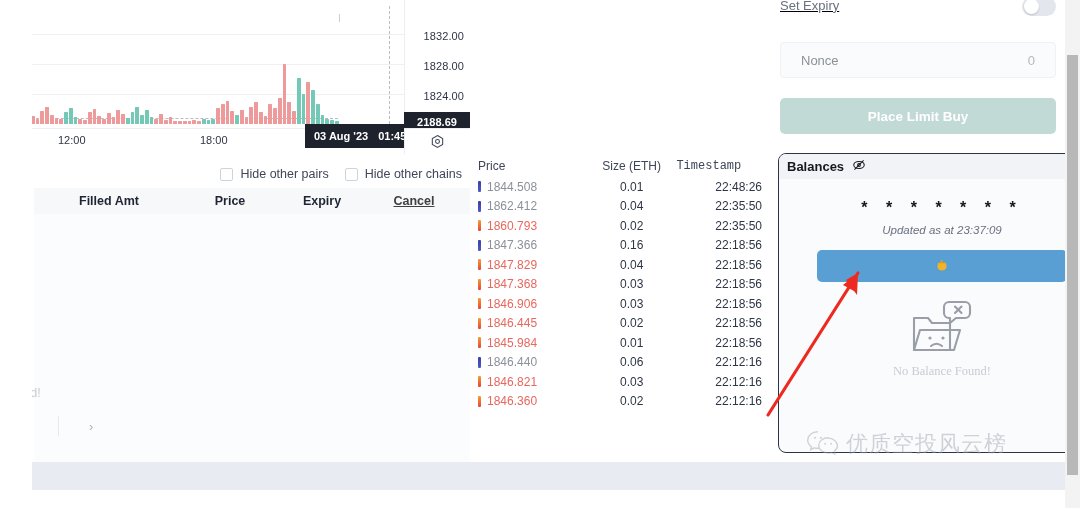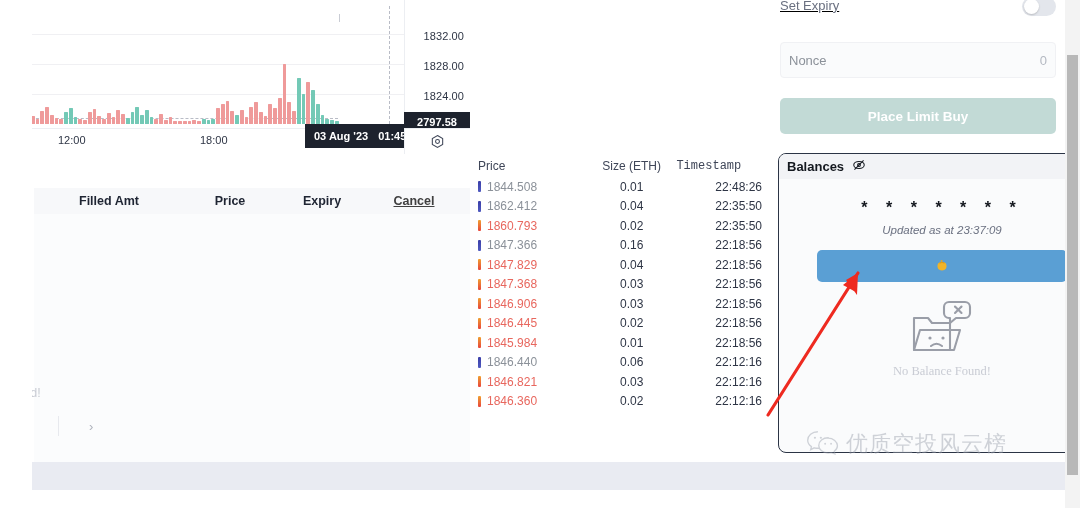--- a/index.html
+++ b/index.html
@@ -82,21 +82,21 @@
 
   .set-expiry-row { position:absolute; left:10px; top:0px; width:276px; height:24px;
                     display:flex; align-items:center; justify-content:space-between; overflow:hidden;text-decoration:underline; }
   .set-expiry-row .lbl { font-size:13px; color:#6a7080; margin-top:-14px; }
   .toggle { width:34px; height:19px; border-radius:10px; background:#e3e6ec; position:relative; margin-top:-12px; }
   .toggle::after { content:""; position:absolute; left:2px; top:2px; width:15px; height:15px; border-radius:50%;
                    background:#fff; box-shadow:0 1px 2px rgba(0,0,0,.18); }
 
   .nonce-field { position:absolute; left:10px; top:42px; width:276px; height:36px; background:#fafbfc;
                  border:1px solid #f0f1f4; border-radius:4px; display:flex; align-items:center;
-                 justify-content:space-between; padding:0 8px; }
+                 justify-content:space-between; padding:0 20px; }
   .nonce-field .lbl { font-size:13px; color:#8b9199; }
   .nonce-field .val { font-size:13px; color:#b4b9c2; }
 
   .place-btn { position:absolute; left:10px; top:98px; width:276px; height:36px; border-radius:5px;
                background:#c2dad6; color:#ffffff; font-size:13.5px; font-weight:700;
                display:flex; align-items:center; justify-content:center; border:none; }
 
   .bal-card { position:absolute; left:8px; top:153px; width:328px; height:300px; border:1.5px solid #2b3445;
               border-radius:8px; background:#fafbfc; overflow:hidden; }
   .bal-head { height:25px; background:#f2f3f6; display:flex; align-items:center; gap:8px; padding-left:8px;
@@ -212,40 +212,50 @@
             <i style="height: 3.91304px; background: rgb(115, 201, 182);"></i>
             <i style="height: 2.6087px; background: rgb(115, 201, 182);"></i>
           </div>
       </div>
 
       <div class="price-axis">
         <div class="lbl" style="top:30px;">1832.00</div>
         <div class="lbl" style="top:60px;">1828.00</div>
         <div class="lbl" style="top:90px;">1824.00</div>
       </div>
-      <div class="last-price-box" style="top:112px;">2797.58</div>
+      <div class="last-price-box" style="top:112px;">2188.69</div>
 
       <div class="time-axis">
         <div class="t" style="left:58px;">12:00</div>
         <div class="t" style="left:200px;">18:00</div>
       </div>
 
       <div class="time-tooltip" style="left:305px;">
         <span>03 Aug '23</span>
         <span>01:45</span>
       </div>
 
       <div class="axis-gear">
         <svg width="15" height="15" viewBox="0 0 20 20" fill="none" stroke="#3f4658" stroke-width="1.4">
           <path d="M10 2 L16.9 6 V14 L10 18 L3.1 14 V6 Z"></path>
           <circle cx="10" cy="10" r="2.6"></circle>
         </svg>
       </div>
     </div>
 
+    <div class="filter-row">
+      <label class="chk">
+        <span class="box"></span>
+        <span>Hide other pairs</span>
+      </label>
+      <label class="chk">
+        <span class="box"></span>
+        <span>Hide other chains</span>
+      </label>
+    </div>
 
     <div class="orders-head">
       <span class="oh-filled">Filled Amt</span>
       <span class="oh-price">Price</span>
       <span class="oh-expiry">Expiry</span>
       <span class="oh-cancel">Cancel</span>
     </div>
 
     <div class="orders-body">
       <div class="empty-frag">

